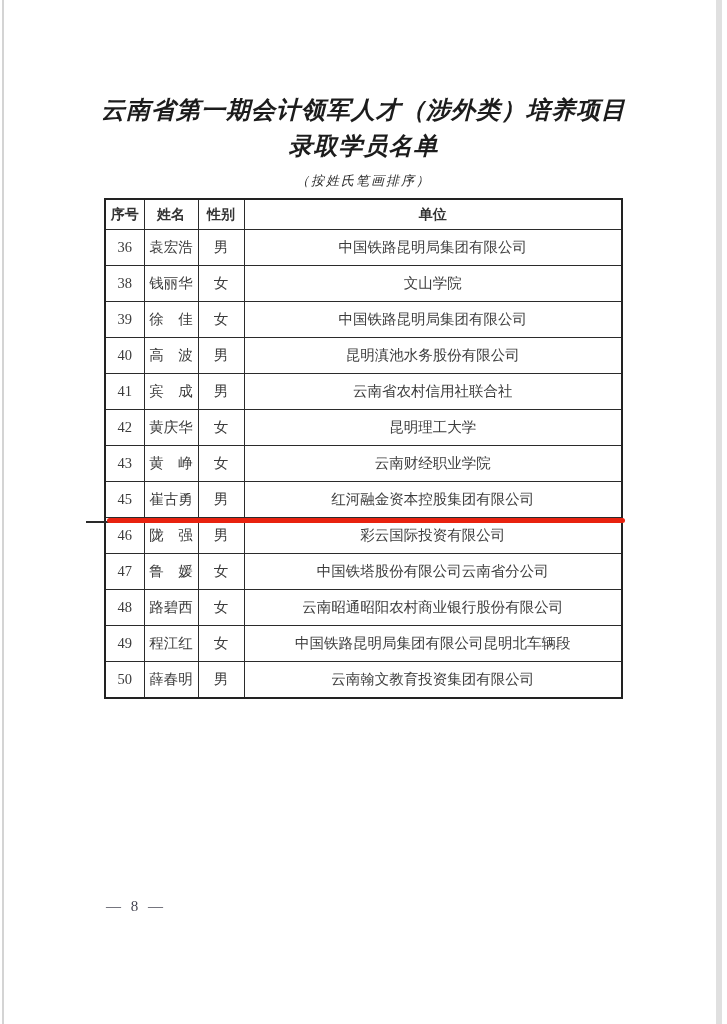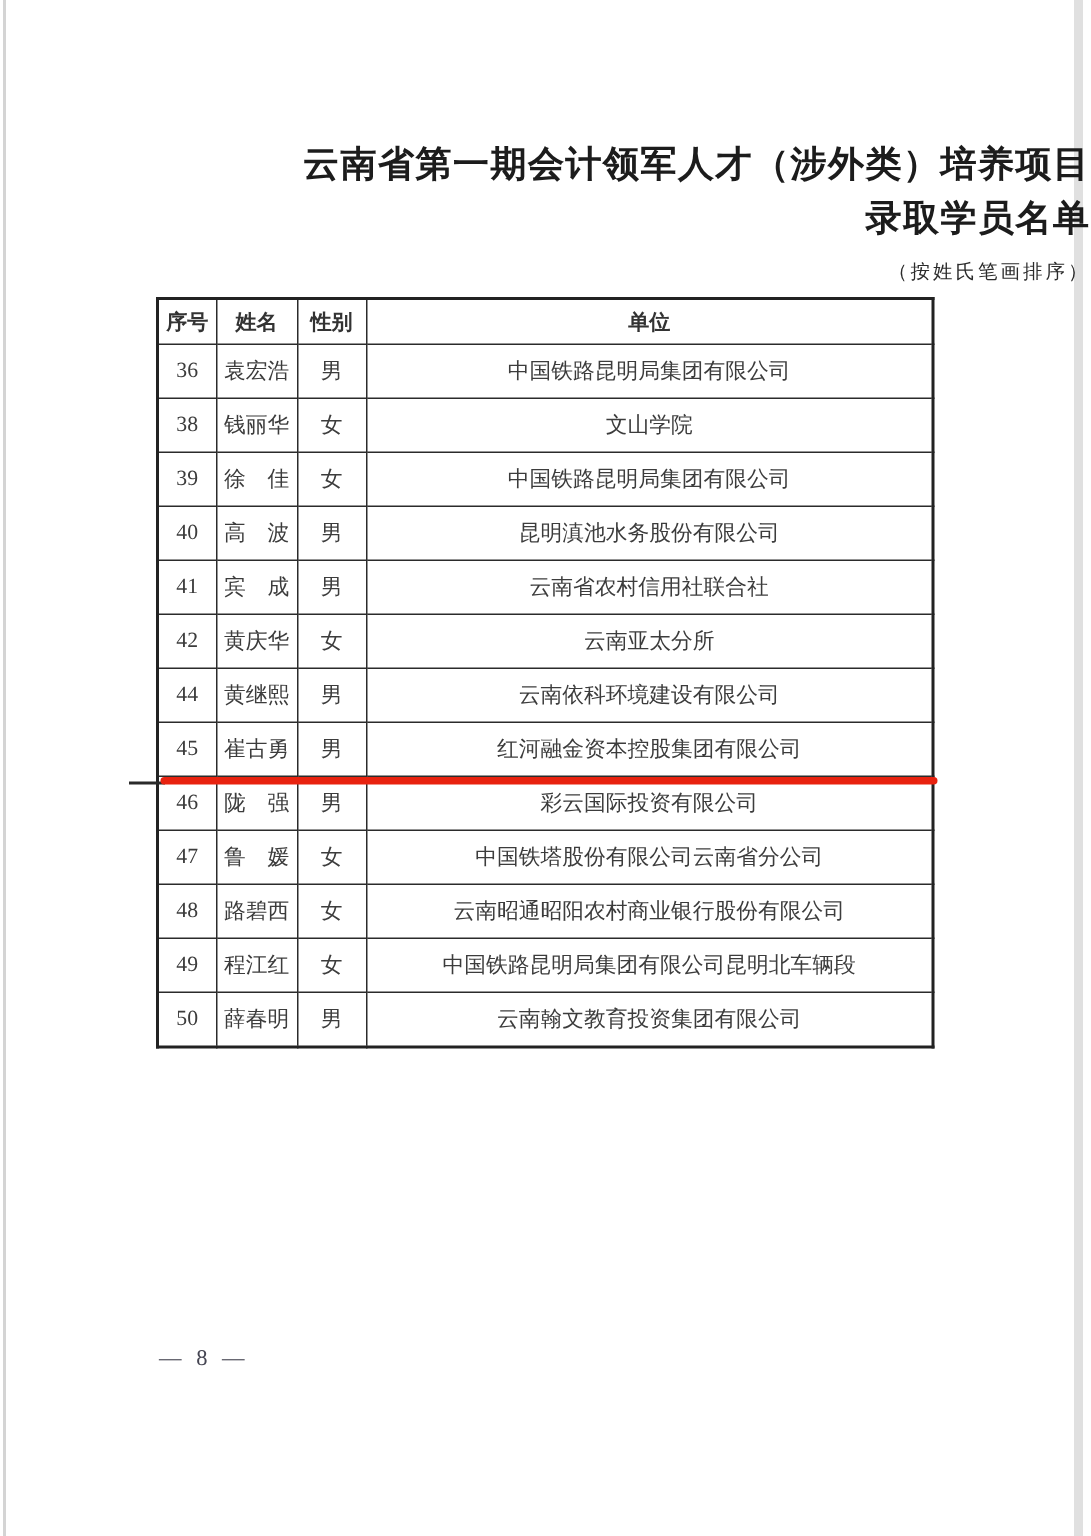--- a/index.html
+++ b/index.html
@@ -15,21 +15,22 @@
   .edge-left {
     position: absolute; left: 2px; top: 0; width: 2px; height: 1024px;
     background: #d4d4d4;
   }
   .edge-right {
     position: absolute; left: 716px; top: 0; width: 6px; height: 1024px;
     background: #e0e0e0;
   }
   .title-block {
     position: absolute; top: 92px; left: 0; width: 727px;
-    text-align: right;
+    text-align: center;
+    font-style: italic;
   }
   .title-line {
     font-size: 24px; font-weight: bold; color: #1c1c1c;
     line-height: 36px; letter-spacing: 1px;
   }
   .subtitle {
     margin-top: 8px;
     font-size: 13px; color: #2b2b2b; letter-spacing: 2px;
   }
   .roster-table {
@@ -136,30 +137,30 @@
     <td class="cell-no">41</td>
     <td>宾　成</td>
     <td>男</td>
     <td>云南省农村信用社联合社</td>
   </tr>
 
   <tr>
     <td class="cell-no">42</td>
     <td>黄庆华</td>
     <td>女</td>
-    <td>云南亚太分所</td>
-  </tr>
-
-
-  <tr>
-    <td class="cell-no">44</td>
-    <td>黄继熙</td>
-    <td>男</td>
-    <td>云南依科环境建设有限公司</td>
-  </tr>
+    <td>昆明理工大学</td>
+  </tr>
+
+  <tr>
+    <td class="cell-no">43</td>
+    <td>黄　峥</td>
+    <td>女</td>
+    <td>云南财经职业学院</td>
+  </tr>
+
 
   <tr>
     <td class="cell-no">45</td>
     <td>崔古勇</td>
     <td>男</td>
     <td>红河融金资本控股集团有限公司</td>
   </tr>
 
   <tr>
     <td class="cell-no">46</td>

